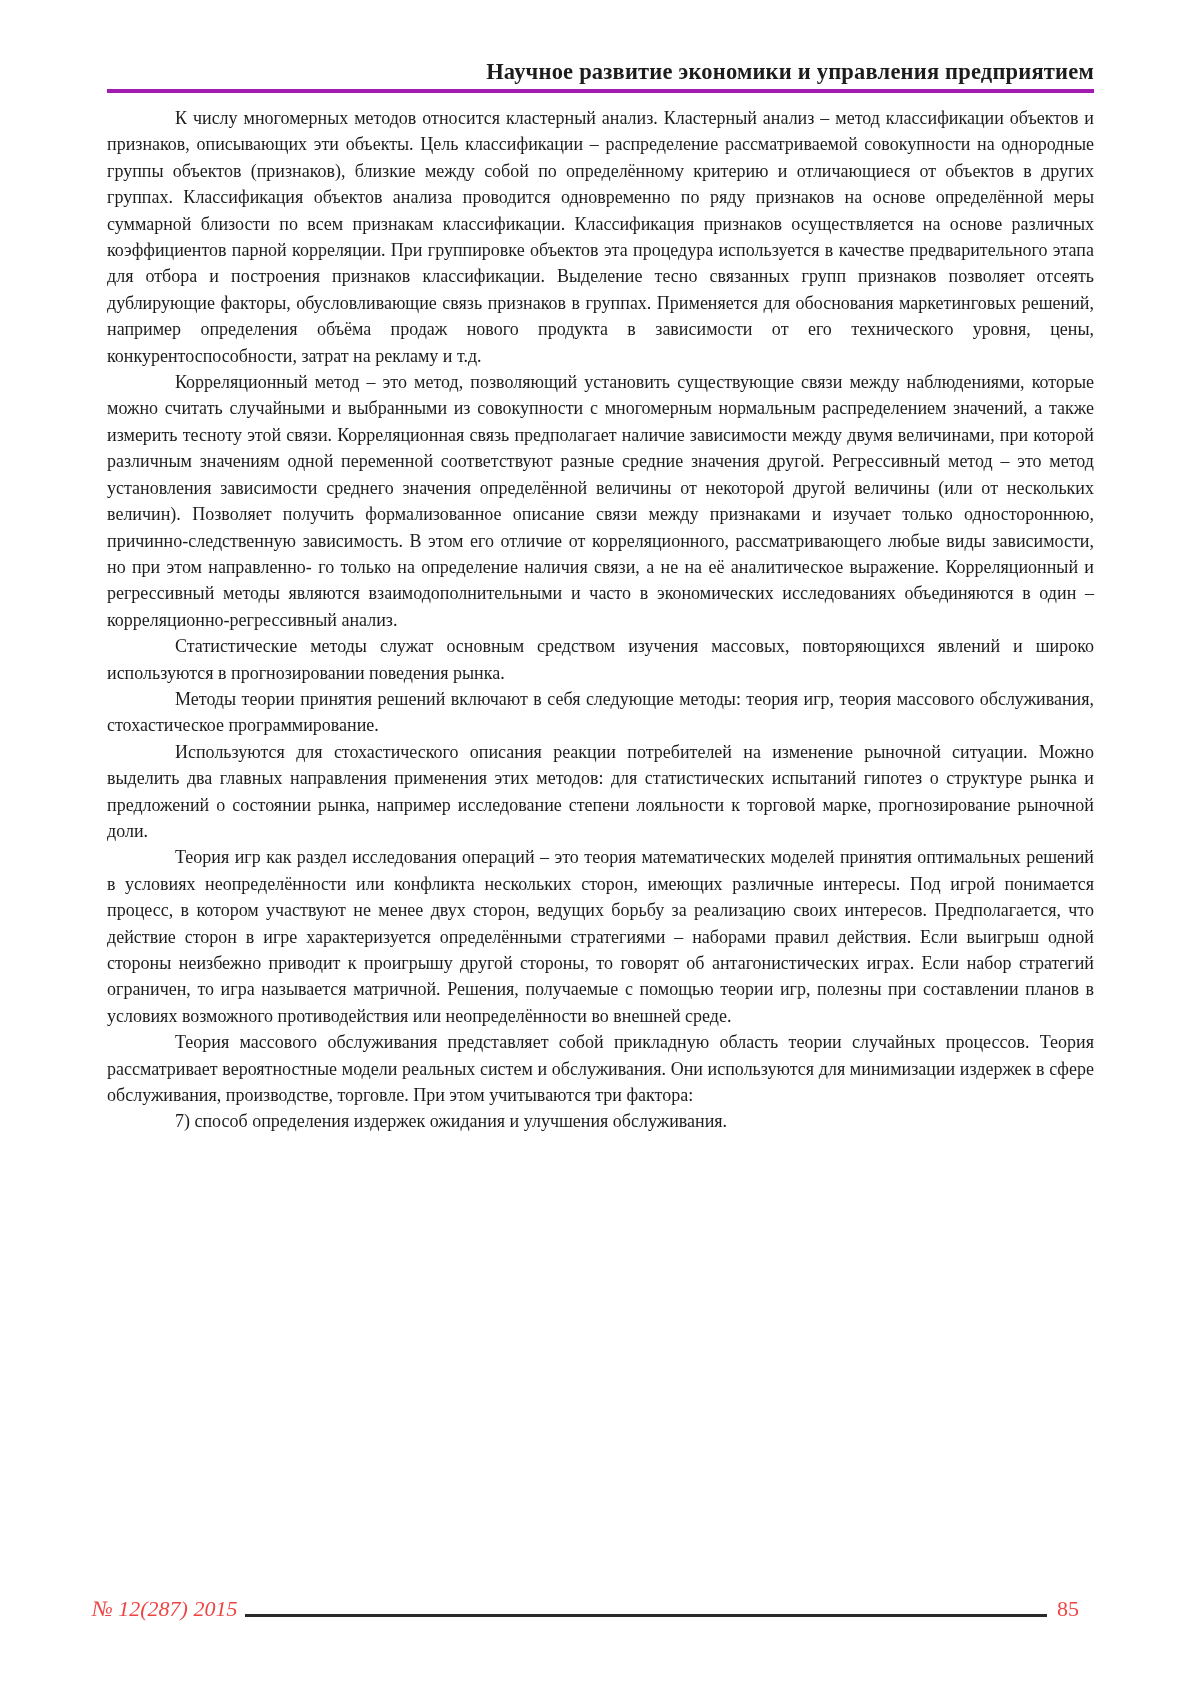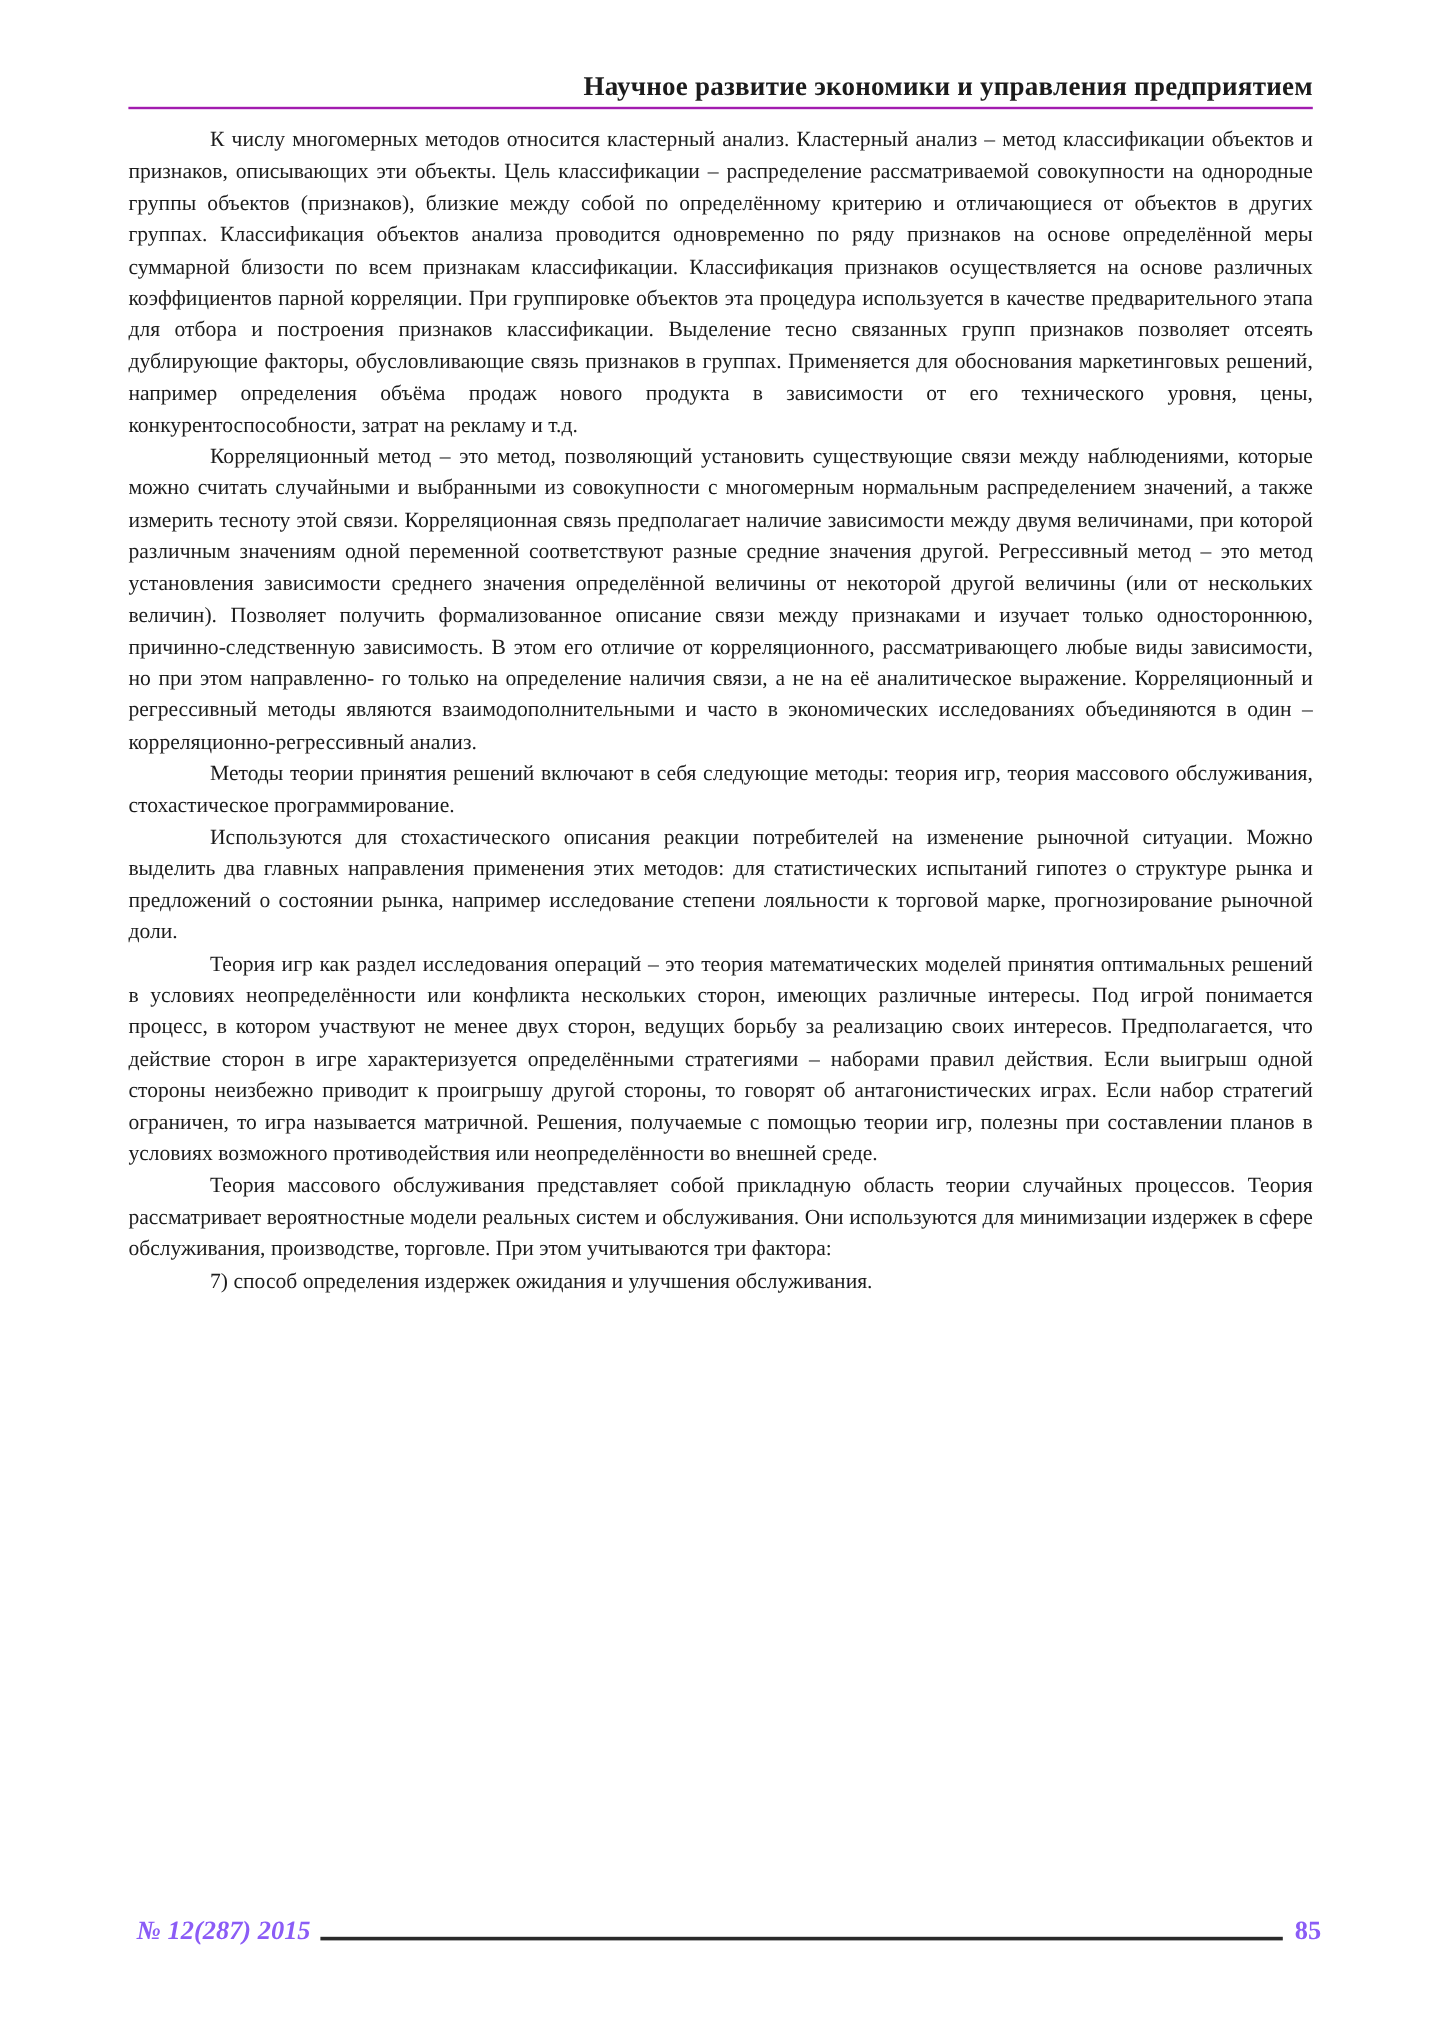--- a/index.html
+++ b/index.html
@@ -18,46 +18,46 @@
     left: 107px;
     top: 58px;
     width: 987px;
   }
   .running-header {
     text-align: right;
     font-weight: bold;
     font-size: 22.5px;
     line-height: 1.2;
     letter-spacing: 0.2px;
-    border-bottom: 2px solid #a21caf;
+    border-bottom: 4px solid #a21caf;
     padding-bottom: 4px;
   }
   .body-text {
     margin-top: 12px;
     font-size: 18px;
     line-height: 26.4px;
     text-align: justify;
     text-justify: inter-word;
   }
   .body-text p {
     margin: 0;
     padding: 0;
     text-indent: 68px;
     hyphens: none;
   }
   .page-footer {
     position: absolute;
-    left: 114px;
+    left: 92px;
     top: 1596px;
     width: 987px;
     display: flex;
     align-items: flex-end;
     font-size: 22px;
-    font-weight: bold;
-    color: #8b5cf6;
+    font-weight: normal;
+    color: #ef4444;
   }
   .issue {
     font-style: italic;
     white-space: nowrap;
   }
   .footer-rule {
     flex: 1 1 auto;
     border-bottom: 3px solid #2a2a2a;
     margin: 0 10px 5px 8px;
     height: 1px;
@@ -68,20 +68,21 @@
 <body>
 
 <div class="page">
   <div class="content">
     <div class="running-header">
       <span>Научное развитие экономики и управления предприятием</span>
     </div>
     <div class="body-text">
       <p>К числу многомерных методов относится кластерный анализ. Кластерный анализ – метод классификации объектов и признаков, описывающих эти объекты. Цель классификации – распределение рассматриваемой совокупности на однородные группы объектов (признаков), близкие между собой по определённому критерию и отличающиеся от объектов в других группах. Классификация объектов анализа проводится одновременно по ряду признаков на основе определённой меры суммарной близости по всем признакам классификации. Классификация признаков осуществляется на основе различных коэффициентов парной корреляции. При группировке объектов эта процедура используется в качестве предварительного этапа для отбора и построения признаков классификации. Выделение тесно связанных групп признаков позволяет отсеять дублирующие факторы, обусловливающие связь признаков в группах. Применяется для обоснования маркетинговых решений, например определения объёма продаж нового продукта в зависимости от его технического уровня, цены, конкурентоспособности, затрат на рекламу и т.д.</p>
       <p>Корреляционный метод – это метод, позволяющий установить существующие связи между наблюдениями, которые можно считать случайными и выбранными из совокупности с многомерным нормальным распределением значений, а также измерить тесноту этой связи. Корреляционная связь предполагает наличие зависимости между двумя величинами, при которой различным значениям одной переменной соответствуют разные средние значения другой. Регрессивный метод – это метод установления зависимости среднего значения определённой величины от некоторой другой величины (или от нескольких величин). Позволяет получить формализованное описание связи между признаками и изучает только одностороннюю, причинно-следственную зависимость. В этом его отличие от корреляционного, рассматривающего любые виды зависимости, но при этом направленно- го только на определение наличия связи, а не на её аналитическое выражение. Корреляционный и регрессивный методы являются взаимодополнительными и часто в экономических исследованиях объединяются в один – корреляционно-регрессивный анализ.</p>
+      <p>Статистические методы служат основным средством изучения массовых, повторяющихся явлений и широко используются в прогнозировании поведения рынка.</p>
       <p>Методы теории принятия решений включают в себя следующие методы: теория игр, теория массового обслуживания, стохастическое программирование.</p>
       <p>Используются для стохастического описания реакции потребителей на изменение рыночной ситуации. Можно выделить два главных направления применения этих методов: для статистических испытаний гипотез о структуре рынка и предложений о состоянии рынка, например исследование степени лояльности к торговой марке, прогнозирование рыночной доли.</p>
       <p>Теория игр как раздел исследования операций – это теория математических моделей принятия оптимальных решений в условиях неопределённости или конфликта нескольких сторон, имеющих различные интересы. Под игрой понимается процесс, в котором участвуют не менее двух сторон, ведущих борьбу за реализацию своих интересов. Предполагается, что действие сторон в игре характеризуется определёнными стратегиями – наборами правил действия. Если выигрыш одной стороны неизбежно приводит к проигрышу другой стороны, то говорят об антагонистических играх. Если набор стратегий ограничен, то игра называется матричной. Решения, получаемые с помощью теории игр, полезны при составлении планов в условиях возможного противодействия или неопределённости во внешней среде.</p>
       <p>Теория массового обслуживания представляет собой прикладную область теории случайных процессов. Теория рассматривает вероятностные модели реальных систем и обслуживания. Они используются для минимизации издержек в сфере обслуживания, производстве, торговле. При этом учитываются три фактора:</p>
       <p>7) способ определения издержек ожидания и улучшения обслуживания.</p>
     </div>
   </div>
   <div class="page-footer">
     <span class="issue">№ 12(287) 2015</span>
     <span class="footer-rule"></span>

